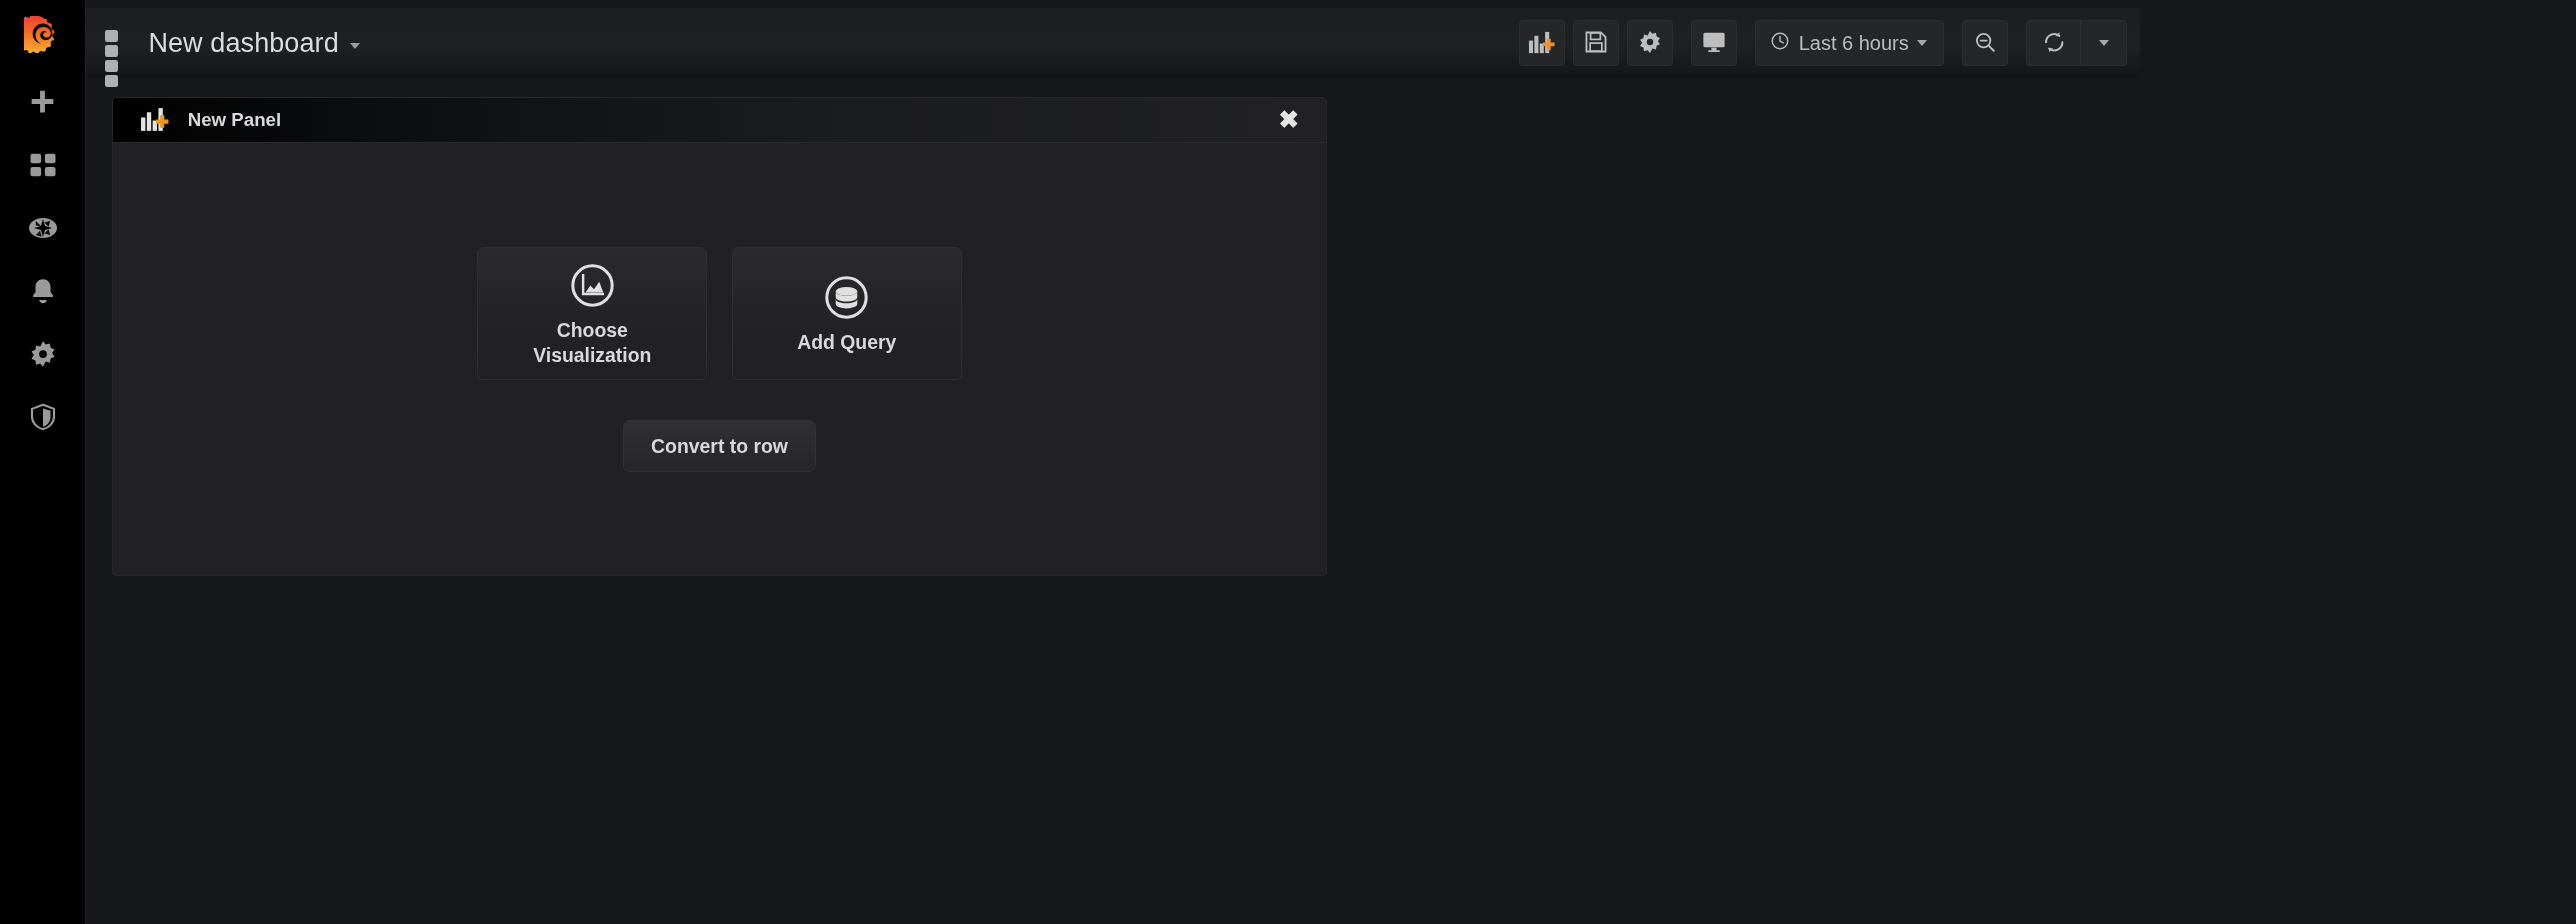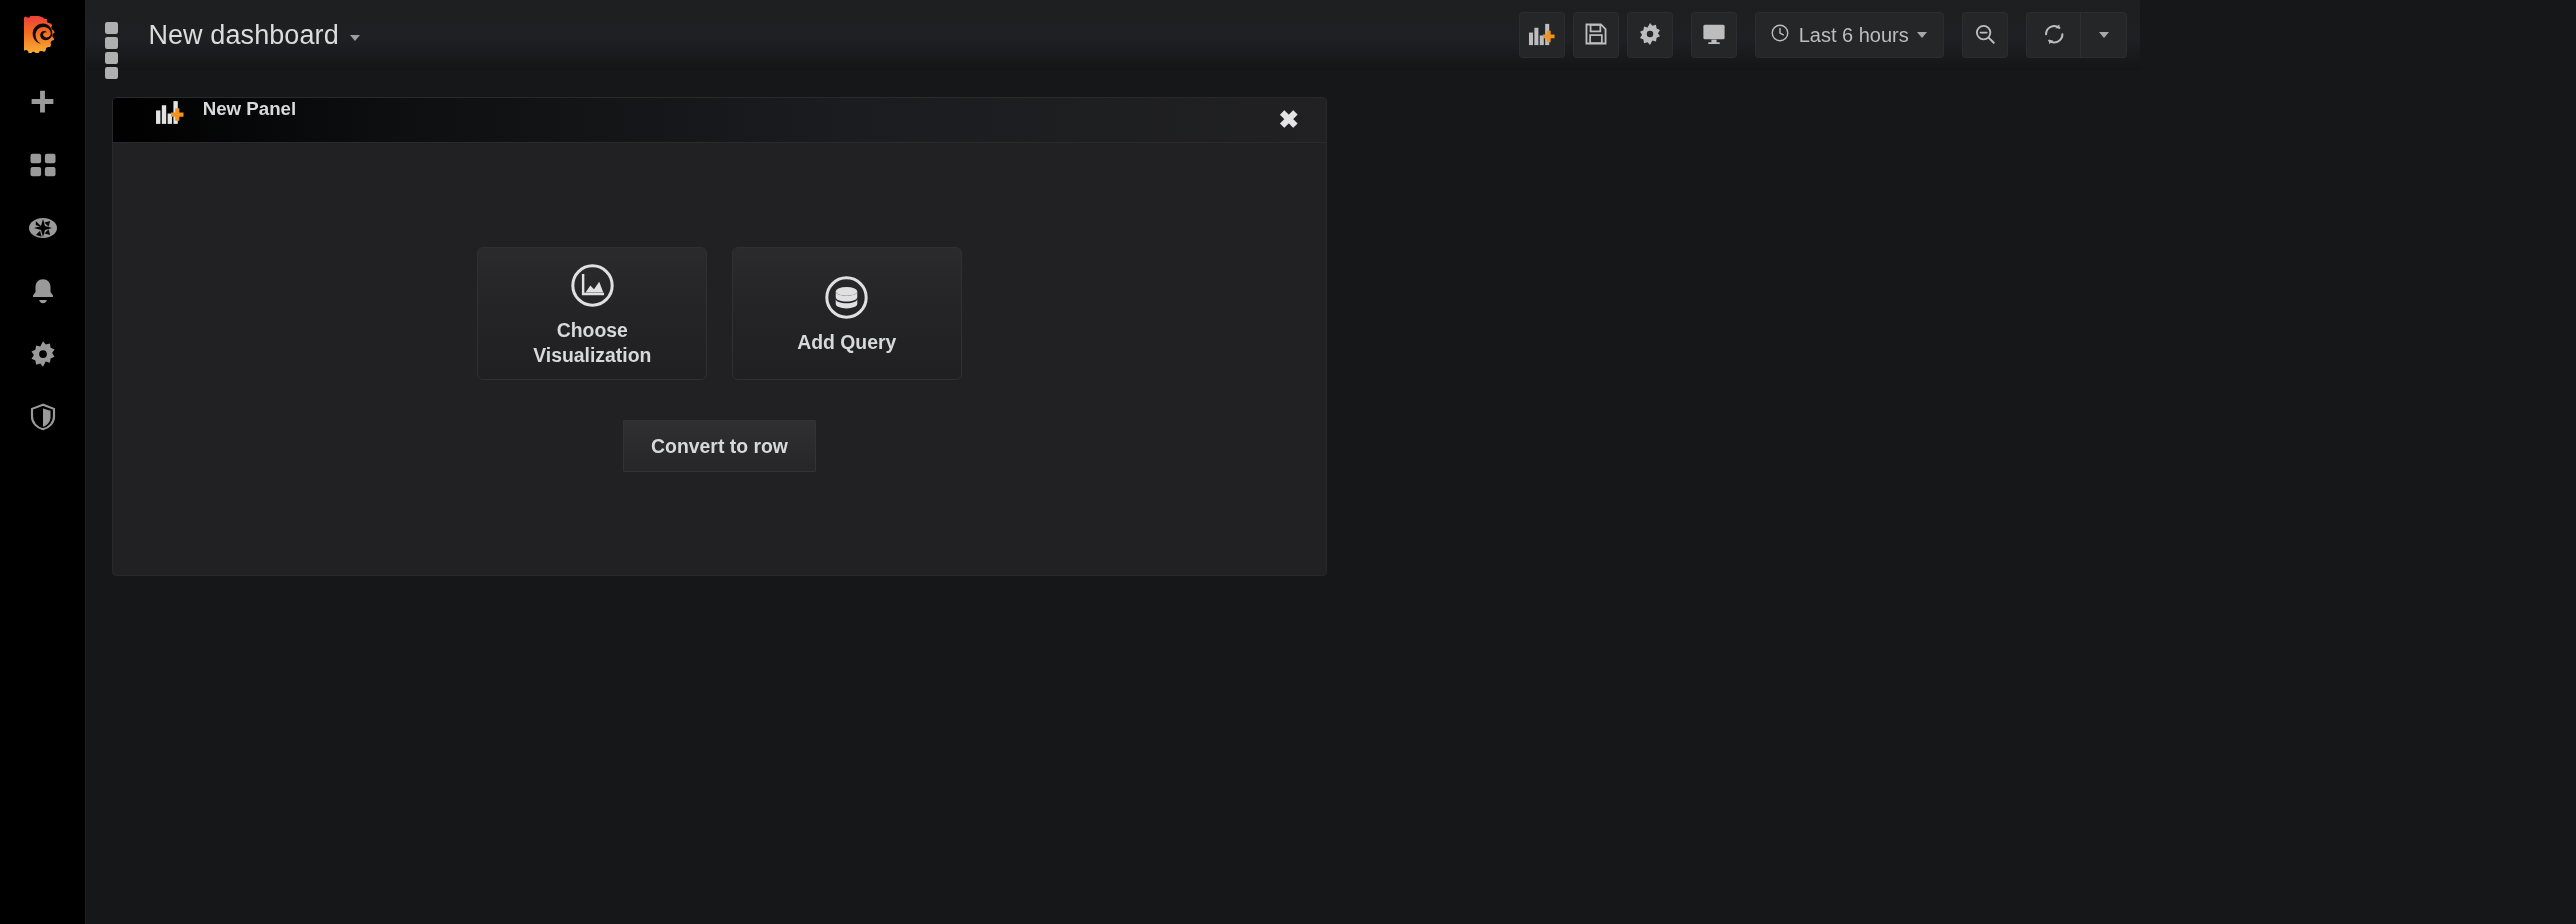--- a/index.html
+++ b/index.html
@@ -31,21 +31,21 @@
     width: 86px; height: 63px;
     display: flex; align-items: center; justify-content: center;
     cursor: pointer;
   }
   .side-item svg { display: block; }
   .side-ico { fill: #9a9a9a; }
 
   
   #topnav {
     position: absolute;
-    left: 86px; top: 0;
+    left: 86px; top: 8px;
     width: 2054px; height: 70px;
     background: #1f2023;
     background-image: linear-gradient(180deg, #1d1e20 0%, #1f2023 55%, #141517 100%);
     display: flex;
     align-items: center;
     z-index: 15;
     text-align: center;
   }
   #nav-left { display: flex; align-items: center; padding-left: 19.4px; }
   #dash-grid-icon { display: flex; flex-wrap: wrap; width: 27px; height: 27px; gap: 2.9px; }
@@ -132,22 +132,22 @@
     border: 0.7px solid #29292c;
     border-radius: 4.3px;
     overflow: hidden;
   }
   #panel-header {
     position: relative;
     height: 45px;
     background-image: linear-gradient(90deg, #000000 0%, #0d0e10 22%, #1b1c1f 60%, #212124 100%);
     border-bottom: 0.7px solid #2a2a2d;
     display: flex;
-    align-items: flex-start;
-    padding-left: 42px;
+    align-items: center;
+    padding-left: 27px;
   }
   #panel-title {
     color: #d8d9da;
     font-size: 18.7px;
     font-weight: bold;
     margin-left: 18.7px;
   }
   #panel-close {
     position: absolute;
     right: 27px; top: 50%;
@@ -185,21 +185,21 @@
     font-size: 19.4px;
     font-weight: bold;
     text-align: center;
     line-height: 1.25;
   }
   #convert-btn {
     margin-top: 40px;
     background: #2b2b2e;
     background-image: linear-gradient(180deg, #303033 0%, #262629 100%);
     border: 0.7px solid #333336;
-    border-radius: 1px;
+    border-radius: 7px;
     color: #d8d9da;
     font-size: 19.4px;
     font-weight: bold;
     padding: 13.7px 27px;
     cursor: pointer;
     font-family: "Liberation Sans", sans-serif;
   }
 </style>
 </head>
 <body>

